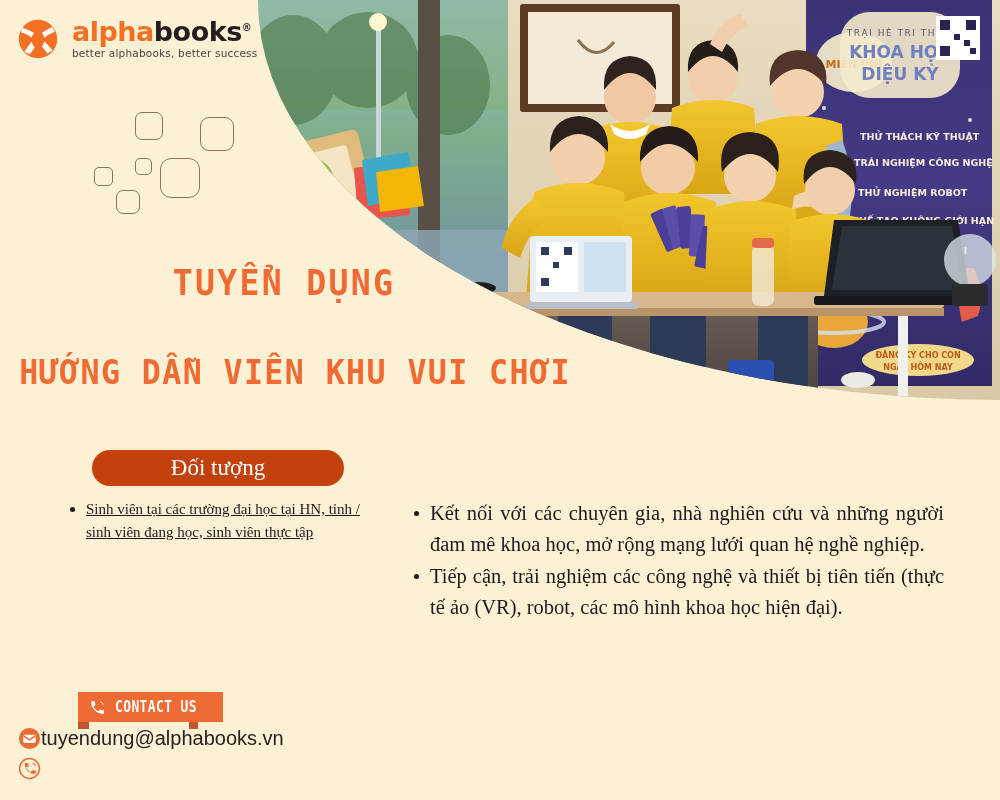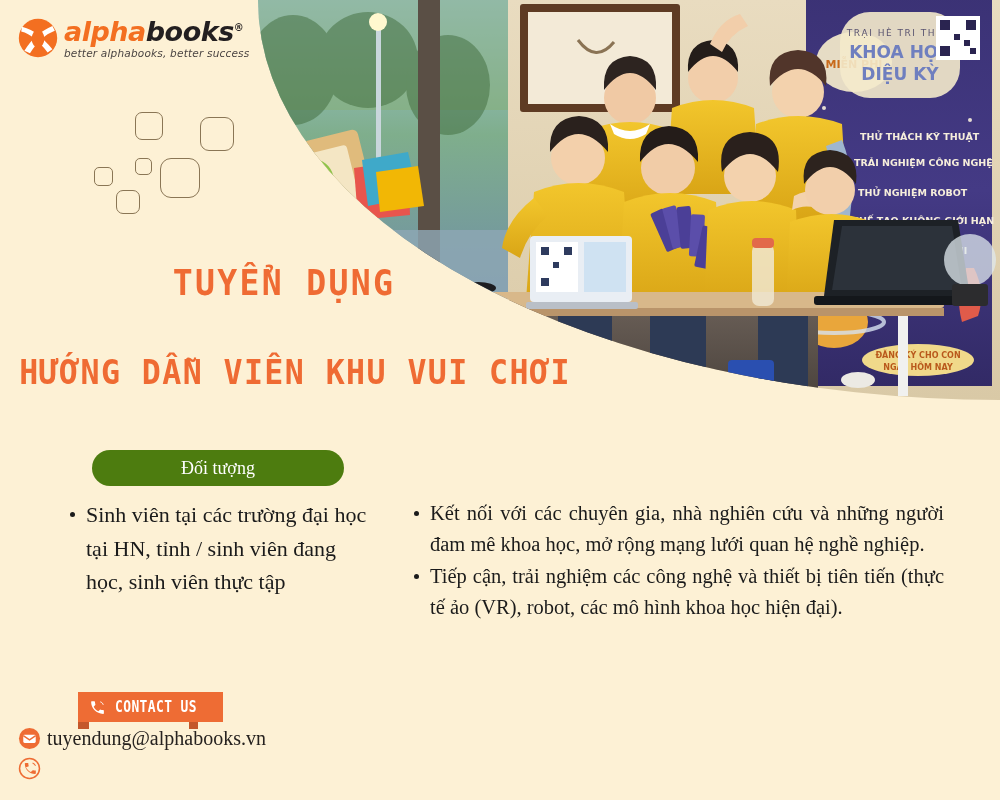--- a/index.html
+++ b/index.html
@@ -11,21 +11,21 @@
     position:relative;
   }
   #poster{
     position:absolute;inset:0;
     width:1000px;height:800px;
     background:#fdf1d5;
     overflow:hidden;
   }
 
   
-  .logo{position:absolute;left:18px;top:18px;display:flex;align-items:flex-start;gap:6px;font-style:italic;}
+  .logo{position:absolute;left:18px;top:18px;display:flex;align-items:flex-end;gap:14px;}
   .logo-mark{width:40px;height:40px;flex:none;}
   .logo-text-wrap{display:flex;flex-direction:column;line-height:1;}
   .logo-word{font-family:"DejaVu Sans",sans-serif;font-weight:700;font-size:27px;letter-spacing:-.5px;}
   .logo-word .a{color:#f36f21;}
   .logo-word .b{color:#231f20;}
   .logo-word .reg{font-size:10px;vertical-align:super;color:#231f20;}
   .logo-tag{font-family:"DejaVu Sans",sans-serif;font-size:10.5px;color:#4a4442;margin-top:3px;letter-spacing:.2px;}
 
   
   .decor{position:absolute;left:80px;top:100px;width:180px;height:125px;}
@@ -51,30 +51,30 @@
   .h-role{
     position:absolute;left:0;top:352px;width:548px;text-align:center;
     font-family:"DejaVu Sans Mono",monospace;
     font-weight:700;font-size:34px;letter-spacing:1.5px;color:#ef6b33;
     transform:scaleX(.93);transform-origin:center;
     white-space:nowrap;
   }
 
   
   .pill{
-    position:absolute;height:36px;border-radius:18px;background:#4d7c0f;
+    position:absolute;height:36px;border-radius:18px;background:#c2410c;
     display:flex;align-items:center;justify-content:center;
-    color:#ffffff;font-family:"Liberation Serif",serif;font-size:18px;
+    color:#ffffff;font-family:"Liberation Serif",serif;font-size:23px;
   }
   #pill-left{left:92px;top:450px;width:252px;}
   #pill-right{left:528px;top:450px;width:264px;}
 
   
   .col{position:absolute;color:#1b1b1b;font-family:"Liberation Serif",serif;}
-  #col-left{left:60px;top:498px;width:310px;font-size:22px;line-height:1.53;}
+  #col-left{left:60px;top:498px;width:310px;font-size:15px;line-height:1.53;text-decoration:underline;}
   #col-right{left:404px;top:498px;width:540px;font-size:20.5px;line-height:1.51;text-align:justify;}
   .col ul{margin:0;padding-left:26px;list-style:none;}
   .col li{position:relative;margin:0 0 1px 0;}
   .col li:before{
     content:"";position:absolute;left:-16px;top:.62em;
     width:5px;height:5px;border-radius:50%;background:#1b1b1b;
   }
 
   
   .contact-badge{
@@ -87,22 +87,22 @@
     font-family:"DejaVu Sans Mono",monospace;font-weight:700;
     font-size:15px;letter-spacing:.5px;transform:scaleX(.86);transform-origin:left center;
   }
   .badge-fold{
     position:absolute;left:78px;top:722px;width:11px;height:7px;background:#c4572a;
   }
   .badge-fold-r{
     position:absolute;left:189px;top:722px;width:9px;height:7px;background:#c4572a;
   }
   .c-line{
-    position:absolute;display:flex;align-items:center;gap:6px;
-    font-family:Liberation Serif, serif;font-size:20px;color:#26221f;
+    position:absolute;display:flex;align-items:center;gap:0;
+    font-family:Liberation Sans, sans-serif;font-size:20px;color:#26221f;
   }
   #c-email{left:18px;top:727px;}
   #c-phone{left:18px;top:757px;}
   .c-ico{width:23px;height:23px;flex:none;}
 </style>
 </head>
 <body>
 
 <div id="poster">
 

